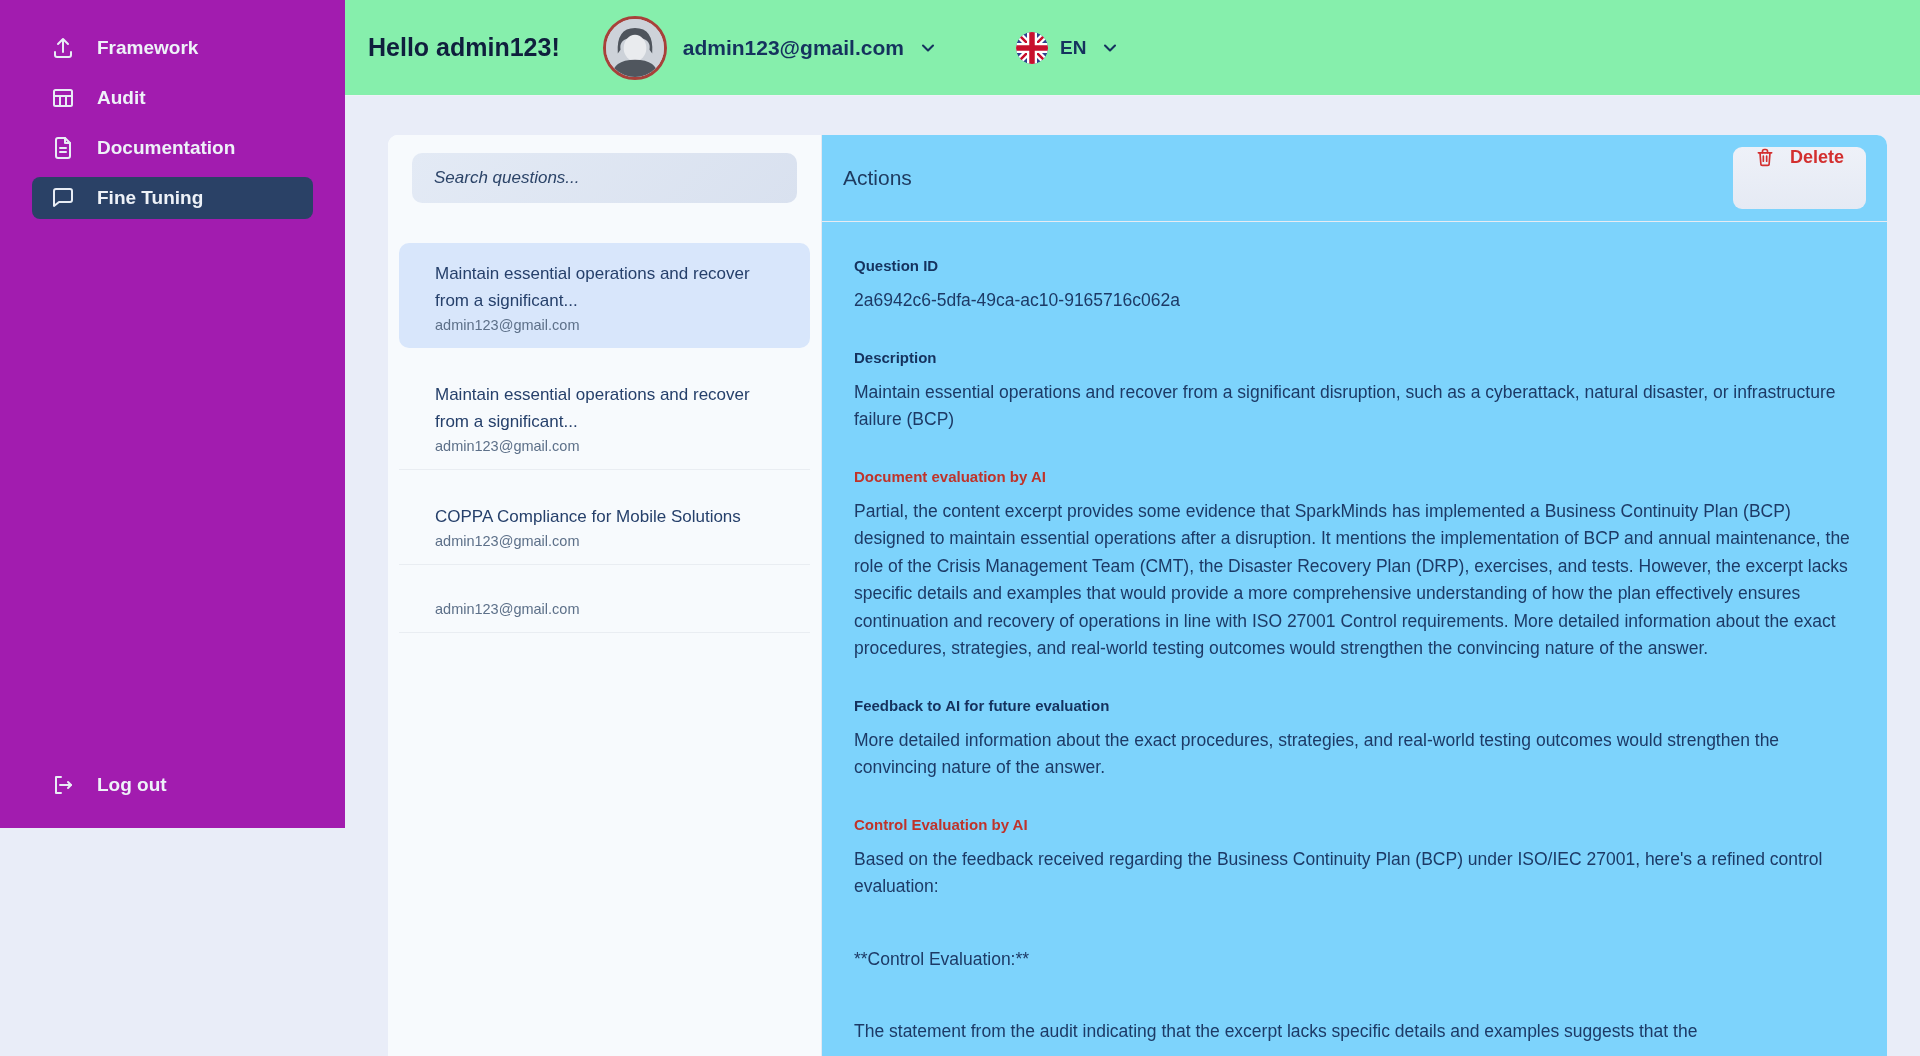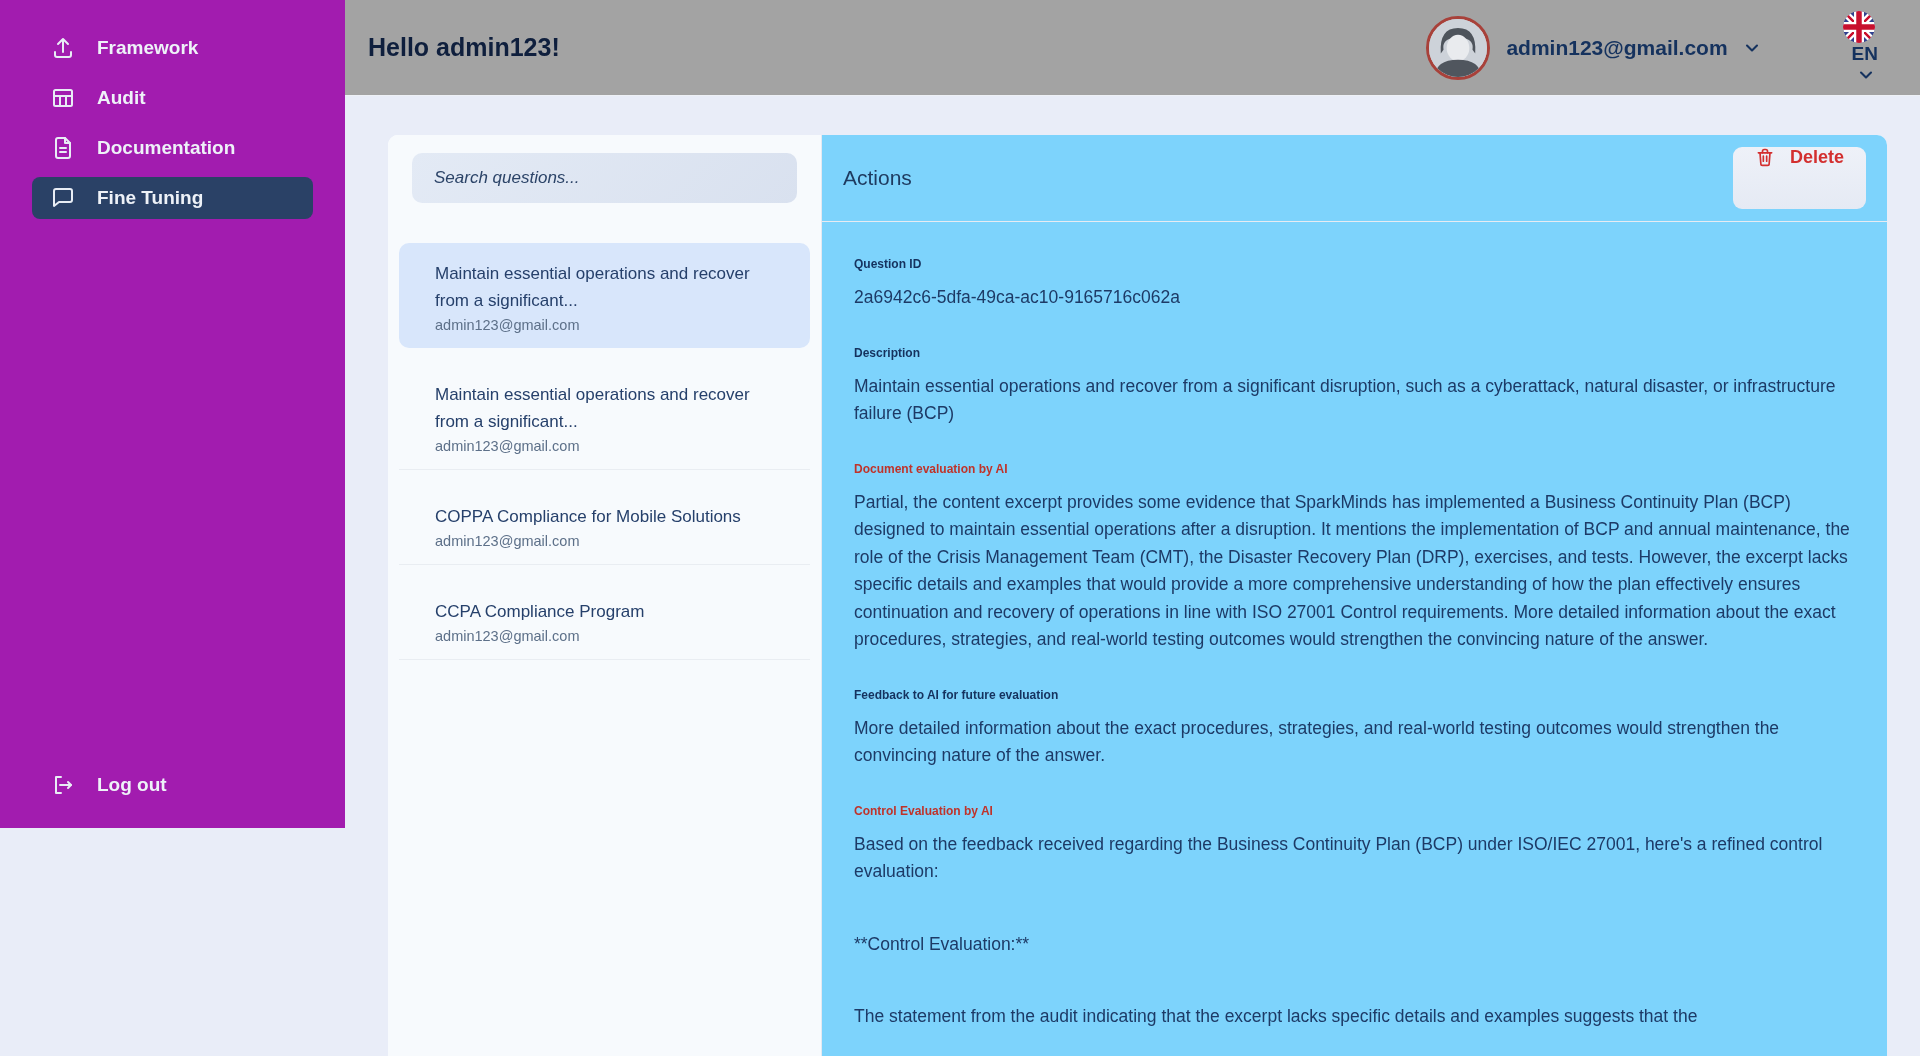--- a/index.html
+++ b/index.html
@@ -29,38 +29,38 @@
   }
   .nav-item .ic { width:24px; height:24px; margin-right:22px; flex:0 0 auto; display:flex; }
   .nav-item.active { background:#2a4166; }
   .nav-item svg { stroke:#e8edf5; }
   .logout-row { position:absolute; left:0; bottom:22px; width:100%; }
   .logout-row .nav-item { margin:0 32px; }
 
   
   .header {
     position:absolute; left:345px; top:0; right:0; height:96px;
-    background:#a3a3a3;
-    display:flex; align-items:center; justify-content:space-between;
+    background:#86efac;
+    display:flex; align-items:center; 
     padding:0 42px 0 23px;
     border-bottom:1px solid #eef1f6;
     gap:43px;
   }
   .greeting { font-size:25px; font-weight:700; color:#0f1f3d; }
   .header-right { display:flex; align-items:center; }
   .user-menu { display:flex; align-items:center; cursor:pointer; }
   .avatar {
     width:64px; height:64px; border-radius:50%;
     border:3px solid #a8413a; overflow:hidden; flex:0 0 auto;
     background:#cdd2d9;
   }
   .user-email { margin-left:16px; font-size:21px; font-weight:700; color:#15325e; }
   .chev { width:20px; height:20px; margin-left:14px; display:flex; }
   .chev svg { stroke:#15325e; }
-  .lang-menu { display:flex; align-items:center; margin-left:78px; cursor:pointer;flex-direction:column; }
+  .lang-menu { display:flex; align-items:center; margin-left:78px; cursor:pointer; }
   .flag { width:32px; height:32px; border-radius:50%; overflow:hidden; flex:0 0 auto; }
   .lang-label { margin-left:12px; font-size:19px; font-weight:700; color:#15325e; }
 
   
   .card {
     position:absolute; left:388px; top:135px;
     width:1499px; height:921px;
     display:flex;
     border-radius:10px 10px 0 0;
     overflow:hidden;
@@ -110,21 +110,21 @@
     width:133px; height:62px;
     border:none; border-radius:9px;
     background:linear-gradient(180deg,#eef1f8,#e5eaf4);
     cursor:pointer;
     font-family:"Liberation Sans",sans-serif;
     font-size:18px; font-weight:700; color:#d32f2f;
   }
   .delete-btn .ic { width:20px; height:20px; margin-right:15px; display:flex; }
 
   .detail { padding:35px 32px 0; overflow:hidden; }
-  .sec-h { font-size:12px; font-weight:700; color:#15325e; margin-top:34px; }
+  .sec-h { font-size:15px; font-weight:700; color:#15325e; margin-top:34px; }
   .sec-h:first-child { margin-top:0; }
   .sec-h.red { color:#bf332a; }
   .sec-p { margin-top:13px; font-size:17.5px; line-height:27.5px; color:#1d3a66; max-width:1010px; }
   .sec-p.spaced { margin-top:45px; }
 </style>
 </head>
 <body>
 
 <aside class="sidebar">
   <div class="nav-item">
@@ -238,21 +238,20 @@
       </div>
       <div class="q-item lined">
         <div class="q-title">Maintain essential operations and recover from a significant...</div>
         <div class="q-mail">admin123@gmail.com</div>
       </div>
       <div class="q-item lined">
         <div class="q-title">COPPA Compliance for Mobile Solutions</div>
         <div class="q-mail">admin123@gmail.com</div>
       </div>
       <div class="q-item lined">
-        <div class="q-title">CCPA Compliance Program</div>
         <div class="q-mail">admin123@gmail.com</div>
       </div>
     </div>
   </section>
 
   <section class="a-panel">
     <div class="a-header">
       <div class="a-title">Actions</div>
       <button class="delete-btn">
         <span class="ic">

